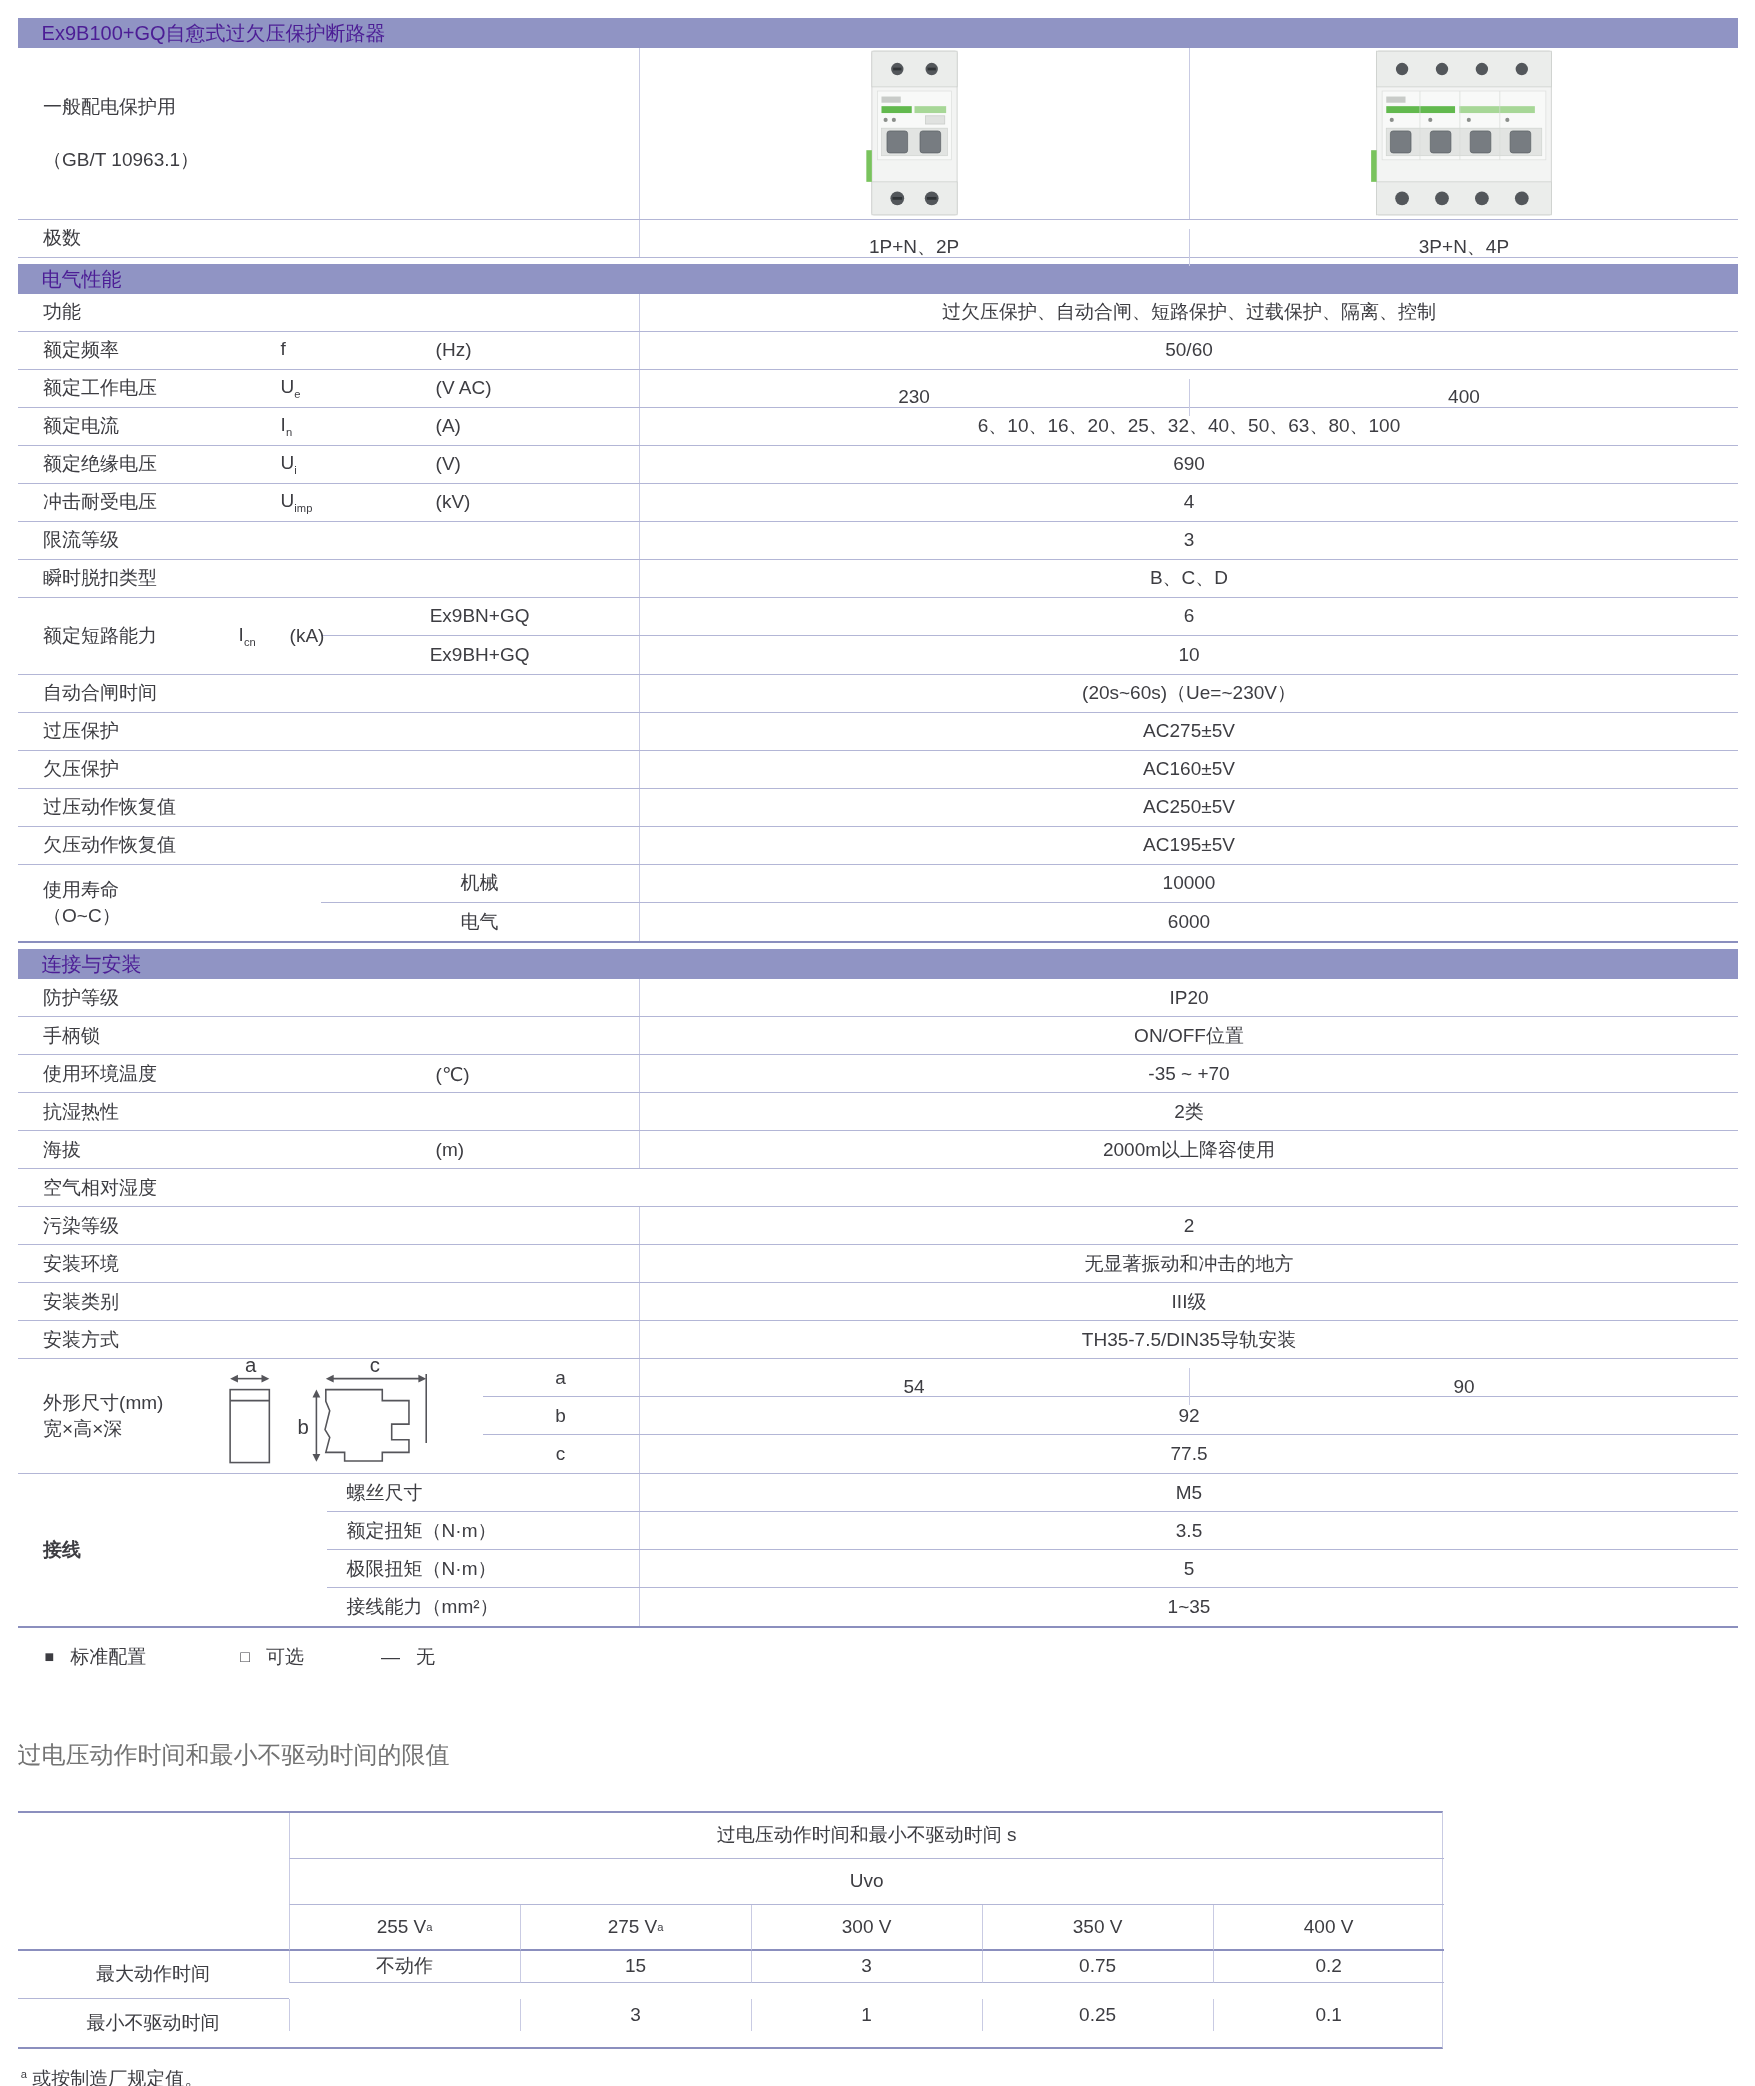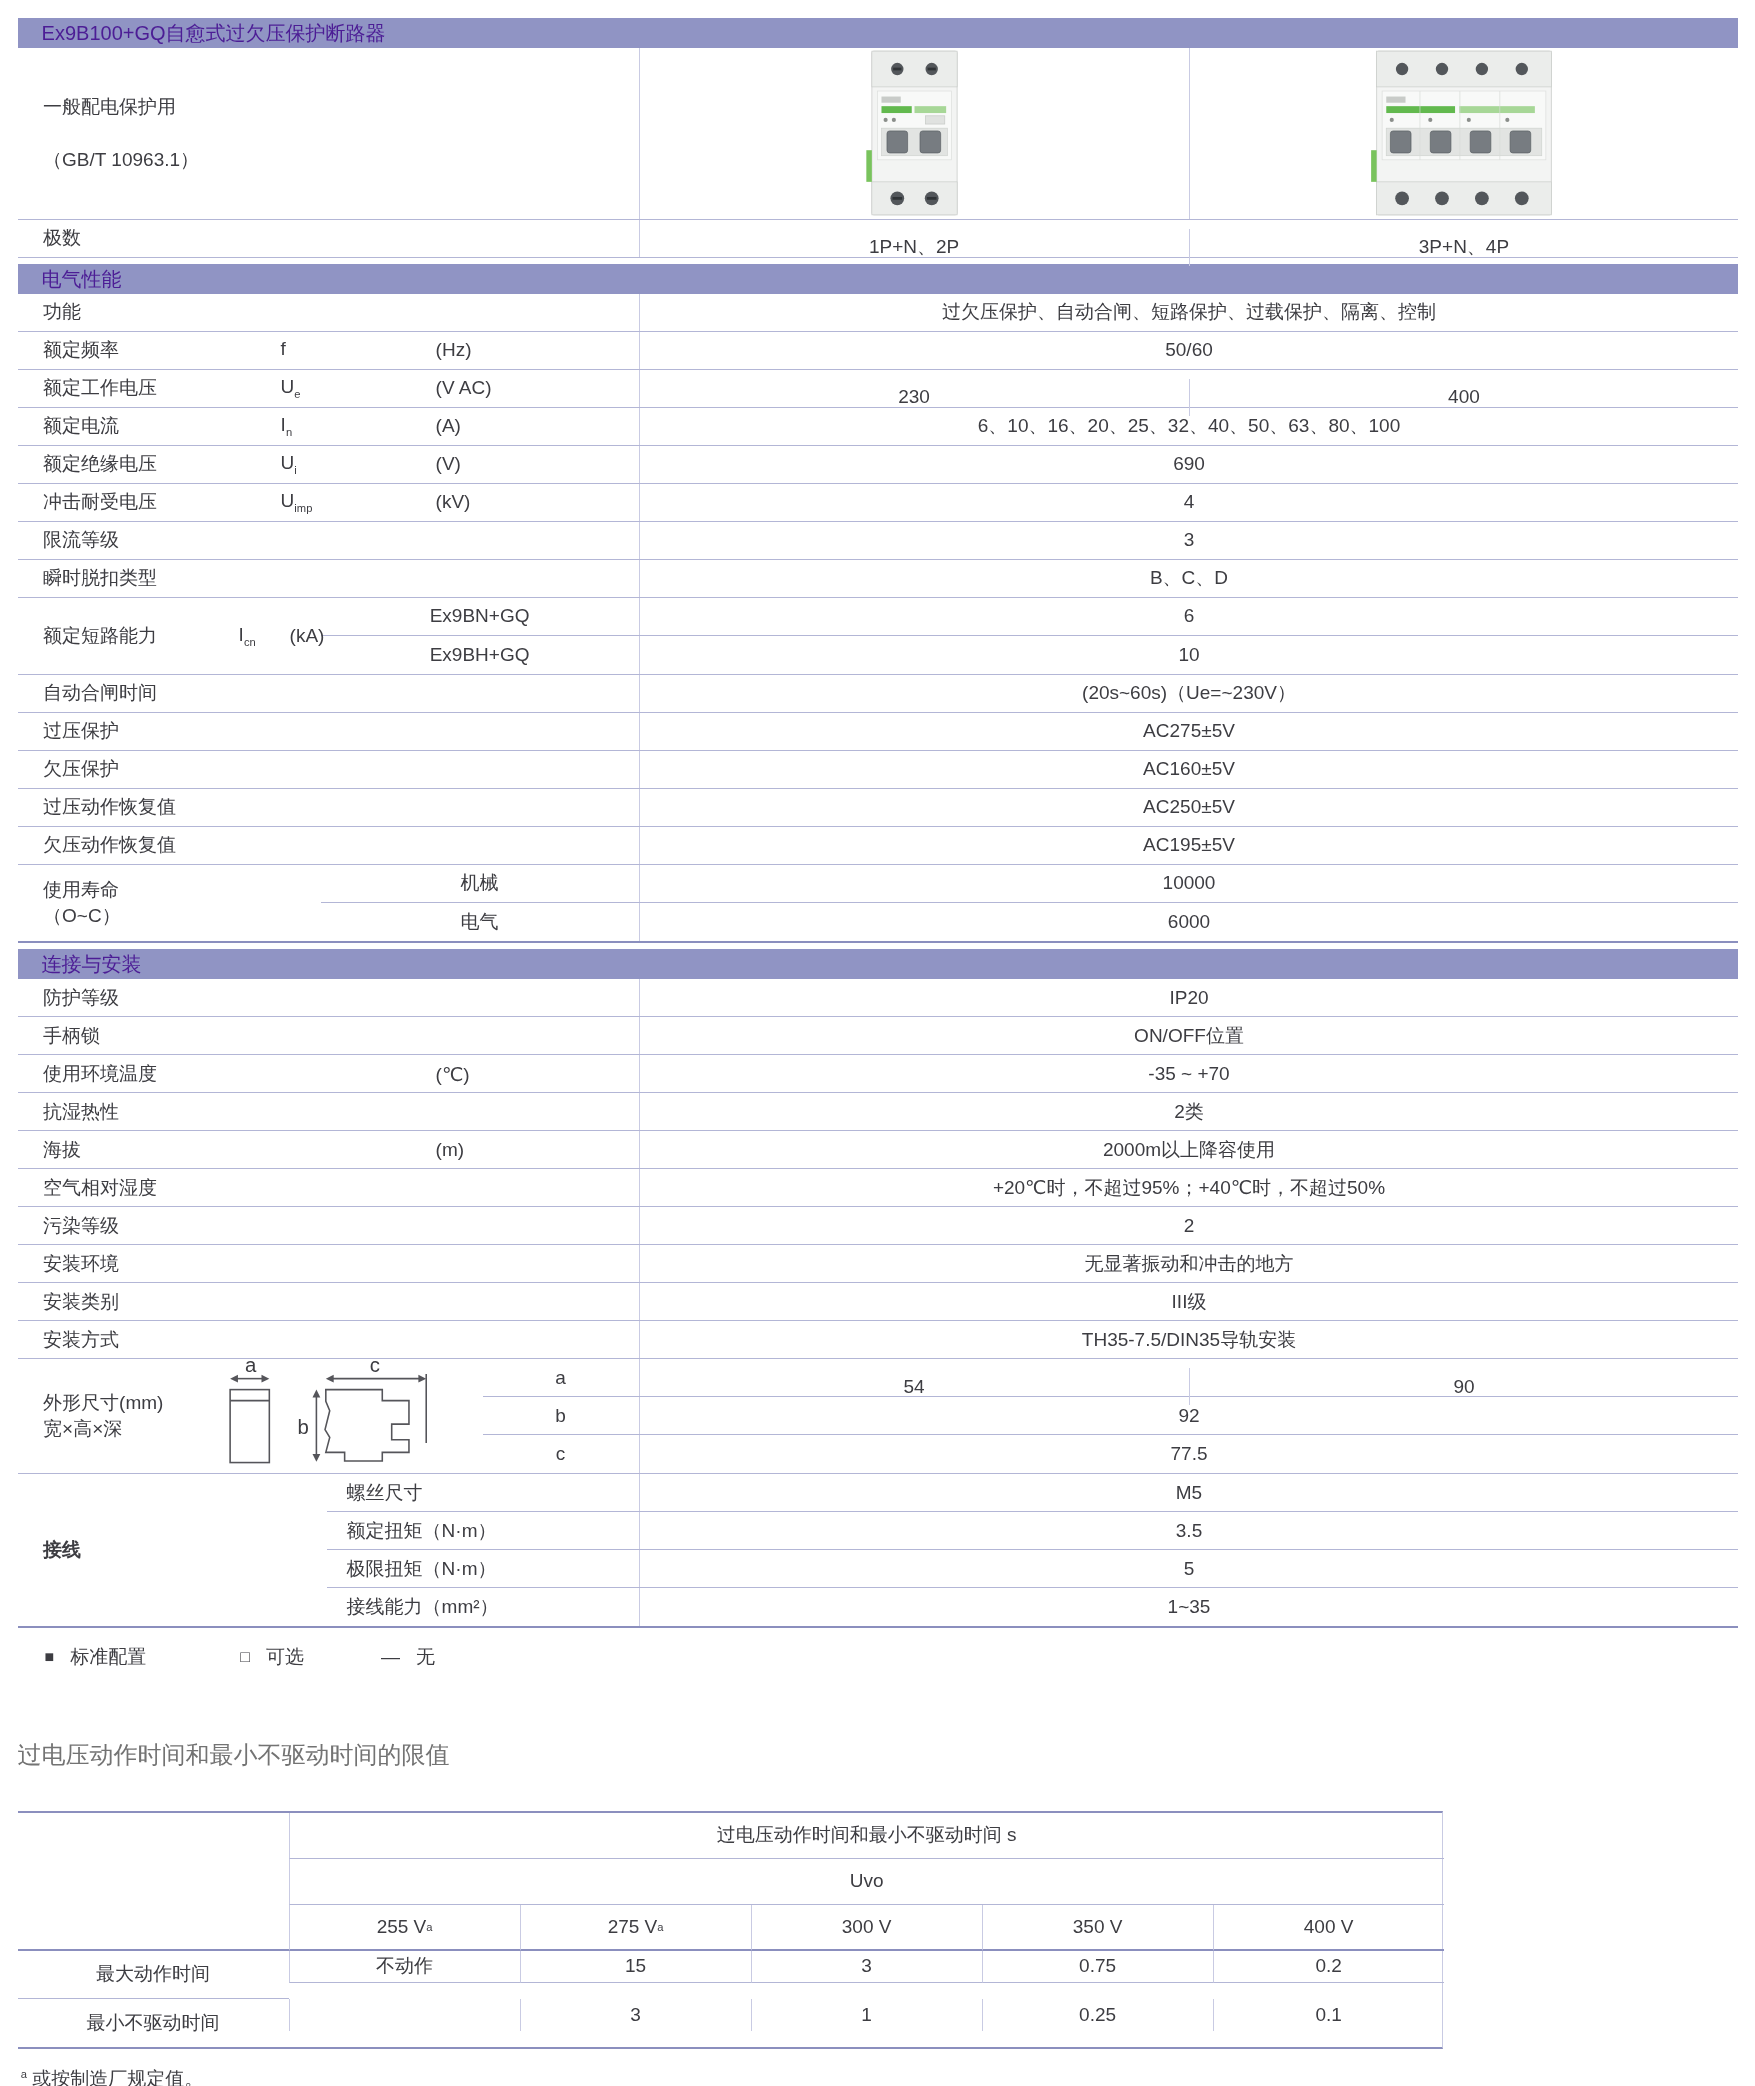--- a/index.html
+++ b/index.html
@@ -336,21 +336,20 @@
     <div class="cell label-cell">
       <span>海拔</span>
       <span class="unit">(m)</span>
     </div>
     <div class="cell value-cell">2000m以上降容使用</div>
   </div>
   <div class="trow">
     <div class="cell label-cell">
         <span>空气相对湿度</span>
       </div>
-    <div class="cell value-cell">+20℃时，不超过95%；+40℃时，不超过50%</div>
   </div>
   <div class="trow">
     <div class="cell label-cell">
         <span>污染等级</span>
       </div>
     <div class="cell value-cell">2</div>
   </div>
   <div class="trow">
     <div class="cell label-cell">
         <span>安装环境</span>

